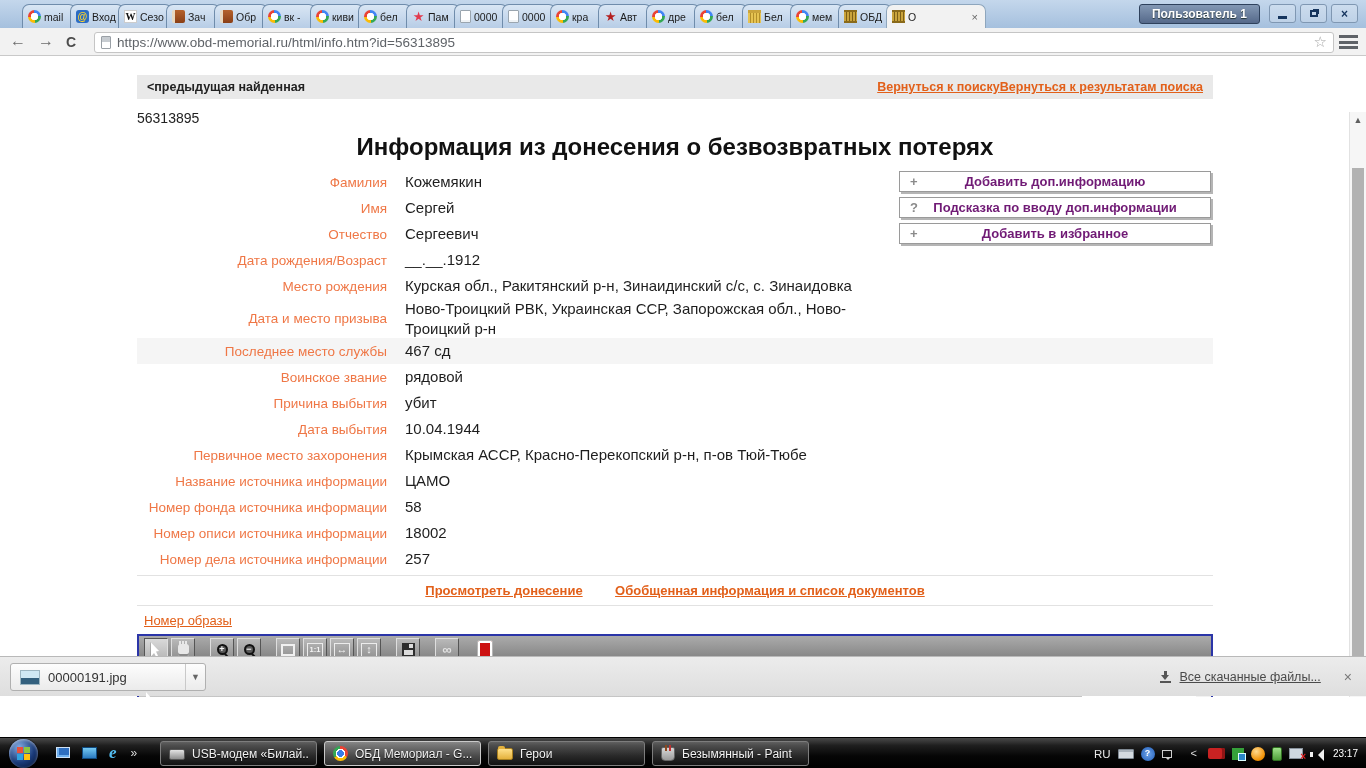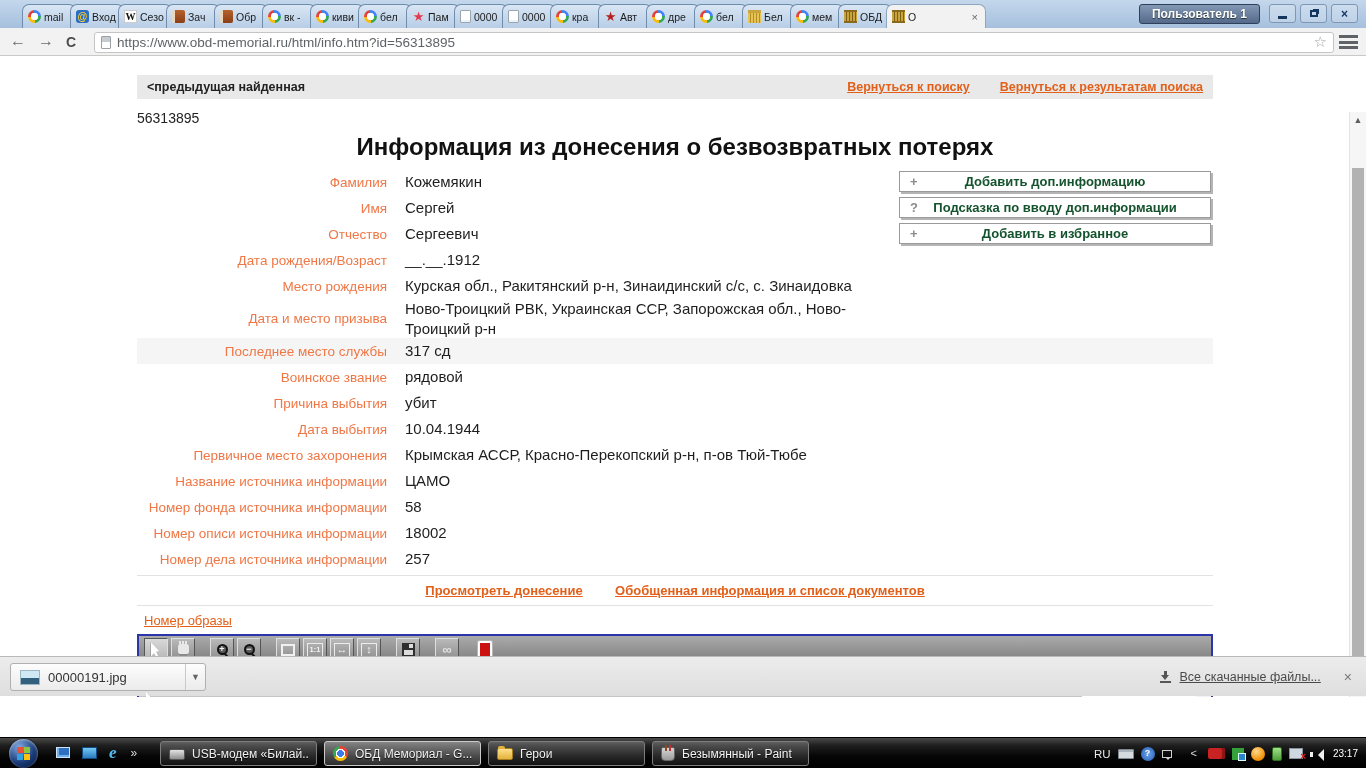--- a/index.html
+++ b/index.html
@@ -55,35 +55,35 @@
   #omni-star { font-size:15px; color:#a7a7a7; }
   #menu-btn { position:absolute; right:8px; top:7px; width:19px; height:14px;
     border-top:3px solid #5f6368; border-bottom:3px solid #5f6368; }
   #menu-btn::after { content:''; display:block; height:3px; background:#5f6368; margin-top:3px; }
 
   
   #content { position:absolute; left:0; top:56px; width:1366px; height:641px; background:#fff; overflow:hidden; }
   .pagewrap { position:absolute; left:137px; top:0; width:1076px; }
   #page-topbar { margin-top:19px; height:24px; background:#e9e9e9; display:flex; align-items:center; padding:0 10px; }
   #prev-found { font-size:12.5px; font-weight:bold; color:#222; }
-  #topbar-links { margin-left:auto; display:flex; gap:30px; }
+  #topbar-links { margin-left:auto; display:flex; }
   .toplink { font-size:12.5px; font-weight:bold; color:#e2601a; text-decoration:underline; }
   #record-id { margin-top:11px; font-size:14px; color:#222; }
   #page-title { margin-top:7px; text-align:center; font-size:24px; font-weight:bold; color:#111; }
 
   #fields-zone { position:relative; margin-top:8px; }
   .frow { display:flex; align-items:center; min-height:26px; }
   .frow.shaded { background:#f5f5f5; }
   .flabel { width:250px; text-align:right; font-size:13.5px; color:#ef7746; flex:0 0 250px; }
   .fvalue { margin-left:18px; font-size:15px; color:#1e1e1e; max-width:500px; line-height:1.3; }
   #side-buttons { position:absolute; right:2px; top:2px; width:312px; }
   .side-btn { height:21px; margin-bottom:5px; background:#fff; border:1px solid #9a9a9a;
     box-shadow:2px 2px 0 rgba(90,90,90,.45); display:flex; align-items:center; position:relative; }
   .side-btn-glyph { position:absolute; left:10px; color:#8a8a8a; font-weight:bold; font-size:13px; }
-  .side-btn-label { flex:1; text-align:center; font-size:13px; font-weight:bold; color:#14532d; }
+  .side-btn-label { flex:1; text-align:center; font-size:13px; font-weight:bold; color:#701a75; }
 
   #doc-links { margin-top:3px; border-top:1px solid #e2e2e2; border-bottom:1px solid #e2e2e2;
     padding:5px 0 6px; text-align:center; }
   .doclink { font-size:13px; font-weight:bold; color:#e2601a; text-decoration:underline; margin:0 14px; }
   #hide-images { display:inline-block; margin:7px 0 6px 7px; font-size:13px; color:#e2601a; text-decoration:underline; }
 
   
   #viewer { height:64px; border:2px solid #2b35a8; border-bottom:none; background:#fff; }
   #vtoolbar { height:28px; background:linear-gradient(#ababab,#7c7c7c); border-bottom:1px solid #4a4a4a;
     display:flex; align-items:center; padding-left:5px; }
@@ -405,21 +405,21 @@
               <span class="fvalue">Курская обл., Ракитянский р-н, Зинаидинский с/с, с. Зинаидовка</span>
             </div>
 
             <div class="frow">
               <span class="flabel">Дата и место призыва</span>
               <span class="fvalue">Ново-Троицкий РВК, Украинская ССР, Запорожская обл., Ново-Троицкий р-н</span>
             </div>
 
             <div class="frow shaded">
               <span class="flabel">Последнее место службы</span>
-              <span class="fvalue">317 сд</span>
+              <span class="fvalue">467 сд</span>
             </div>
 
             <div class="frow">
               <span class="flabel">Воинское звание</span>
               <span class="fvalue">рядовой</span>
             </div>
 
             <div class="frow">
               <span class="flabel">Причина выбытия</span>
               <span class="fvalue">убит</span>

